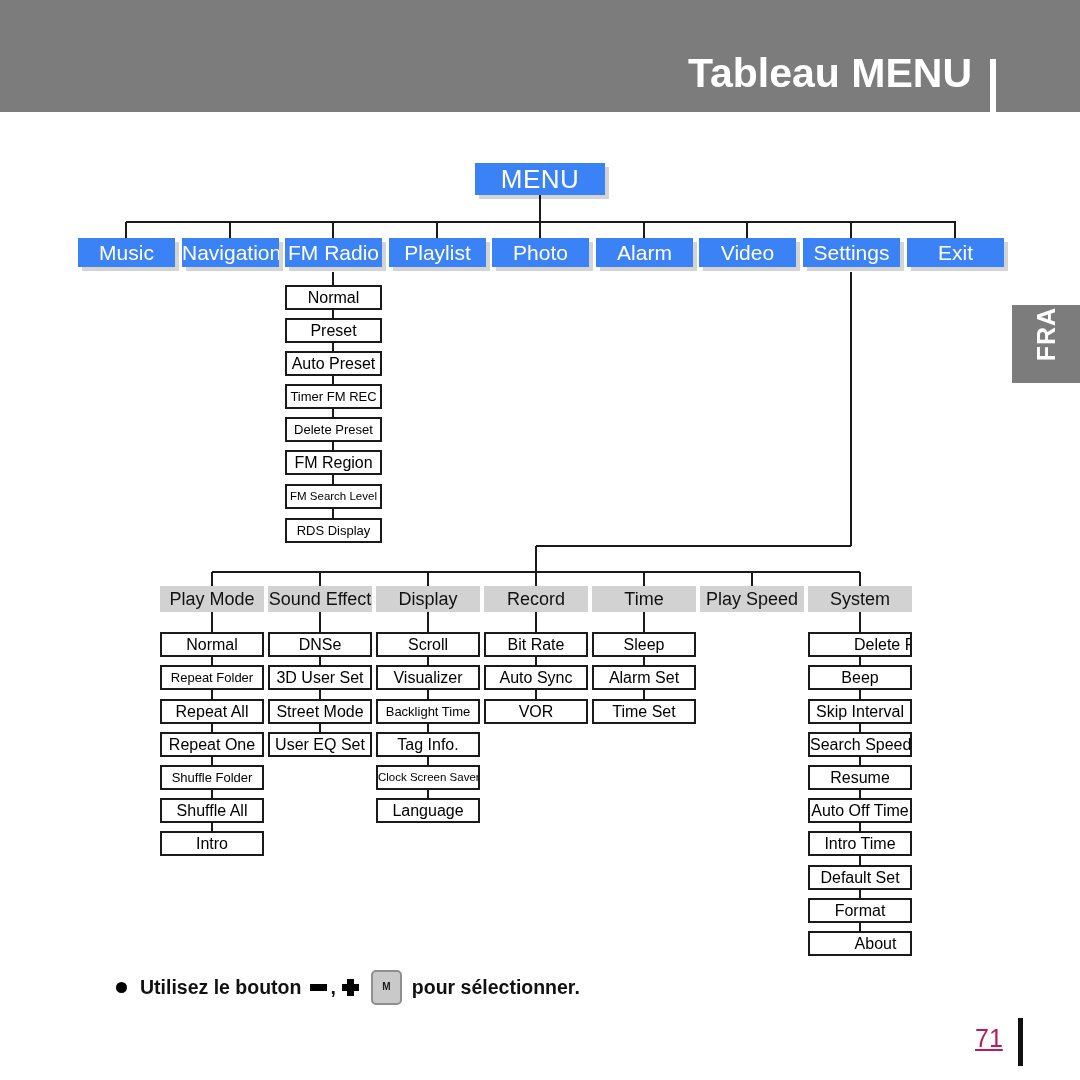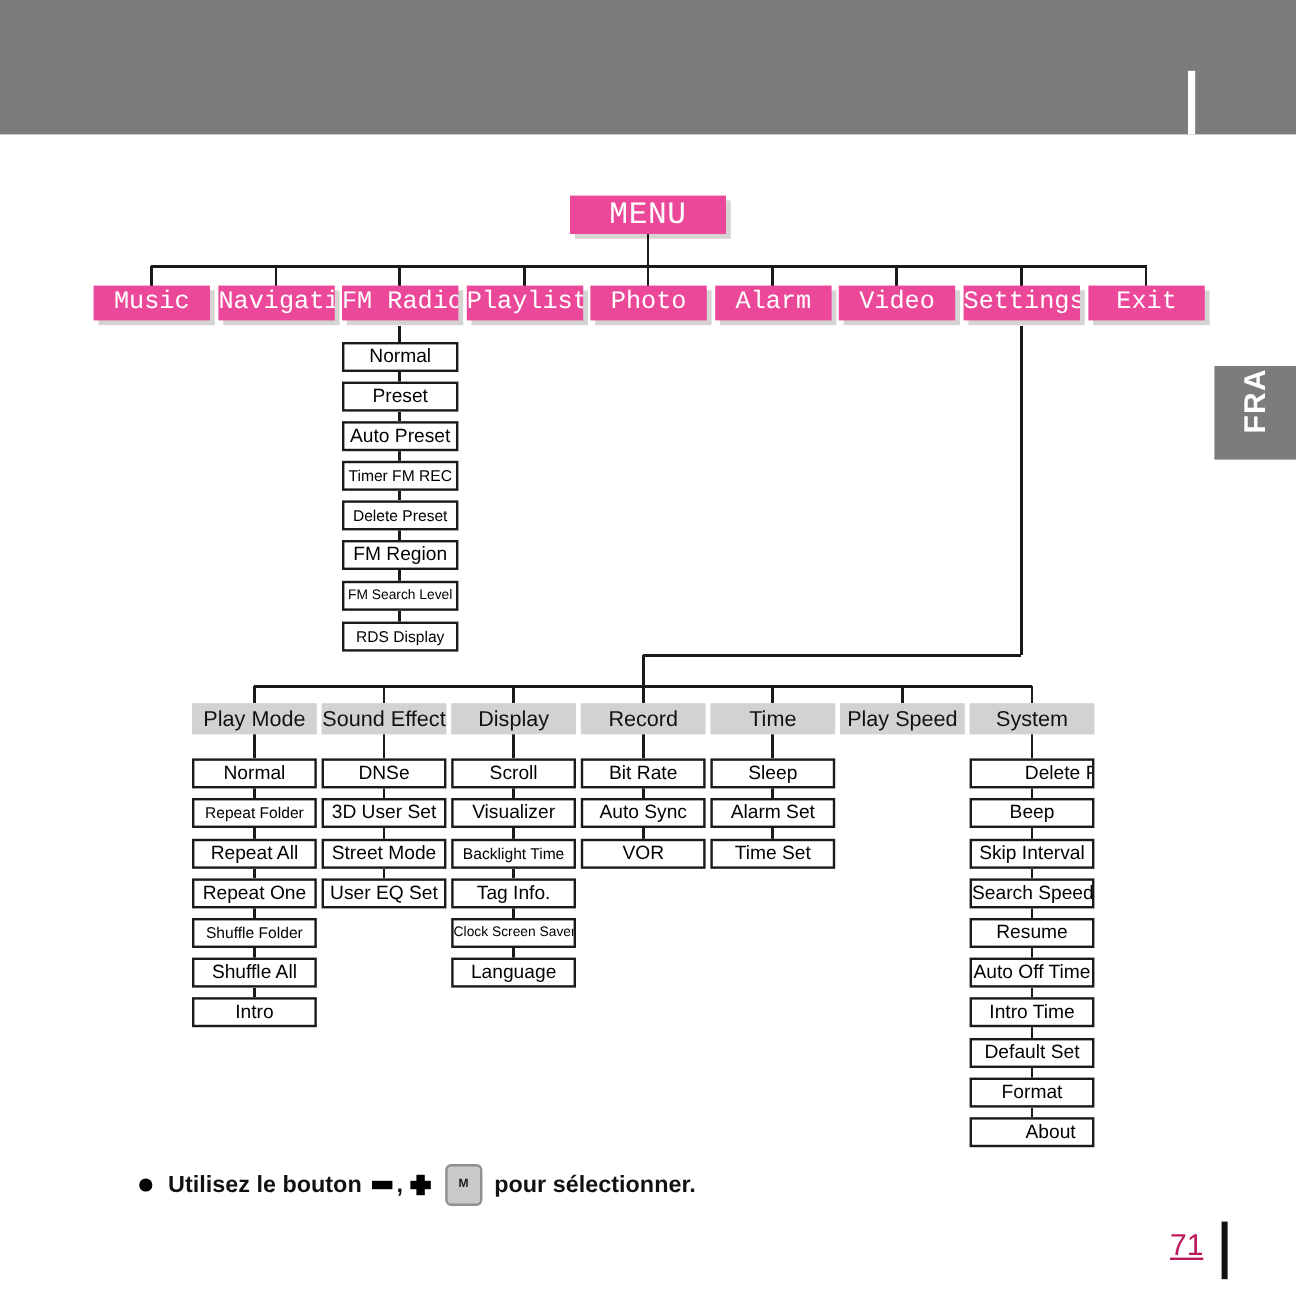--- a/index.html
+++ b/index.html
@@ -95,25 +95,24 @@
   .node {
     position: absolute;
     box-sizing: border-box;
     text-align: center;
     white-space: nowrap;
     overflow: hidden;
   }
 
   
   .node.black {
-    background: #ec4899;
+    background: #3b82f6;
     color: #ffffff;
     box-shadow: 4px 4px 0 0 rgba(0,0,0,0.17);
     font-weight: normal;
-    font-family: Liberation Mono, monospace;
   }
   .node.root {
     font-size: 26px;
     letter-spacing: 0.5px;
   }
   .node.lvl1 {
     font-size: 21px;
   }
 
   
@@ -218,20 +217,21 @@
     height: 48px;
     background: #111111;
   }
 </style>
 </head>
 <body>
 
 <div id="page">
 
   <div class="header-bar">
+    <div class="header-title">Tableau MENU</div>
     <div class="header-rule"></div>
   </div>
 
   <div class="lang-tab">
     <div class="lang-tab-label">FRA</div>
   </div>
 
   <div id="diagram">
 
     <svg id="connectors" viewBox="0 0 1080 1080" width="1080" height="1080">

